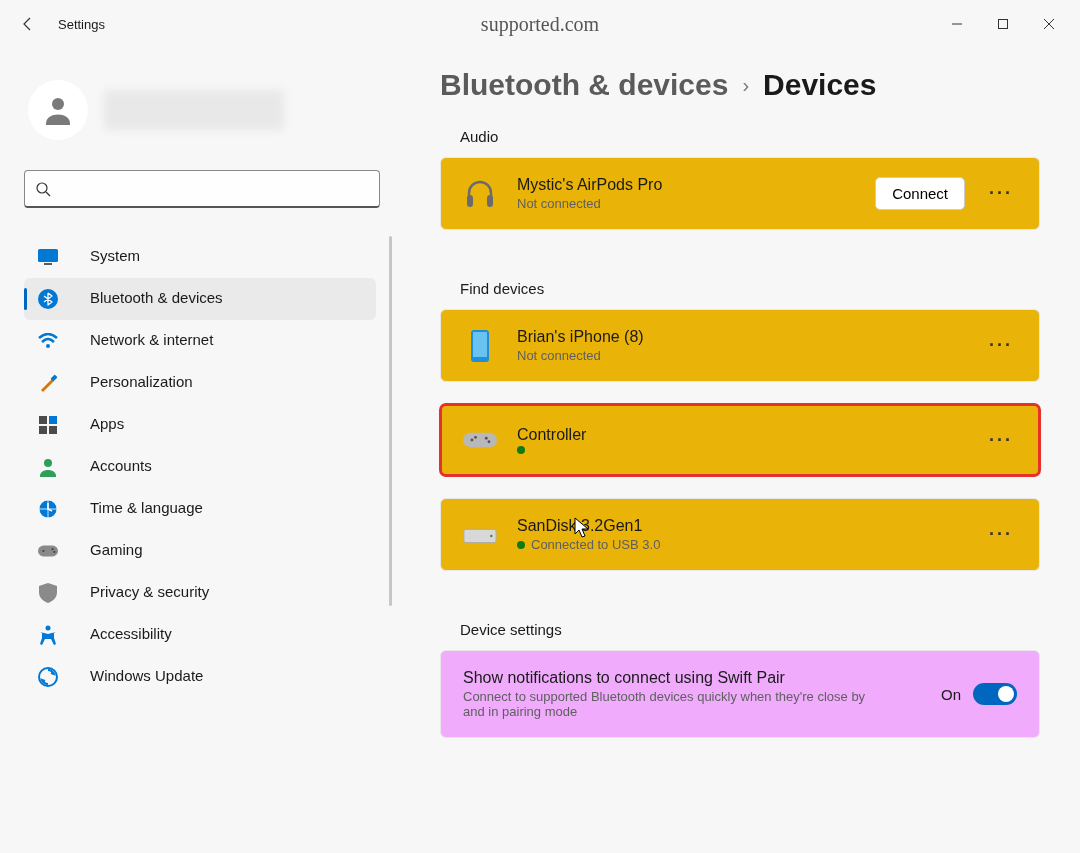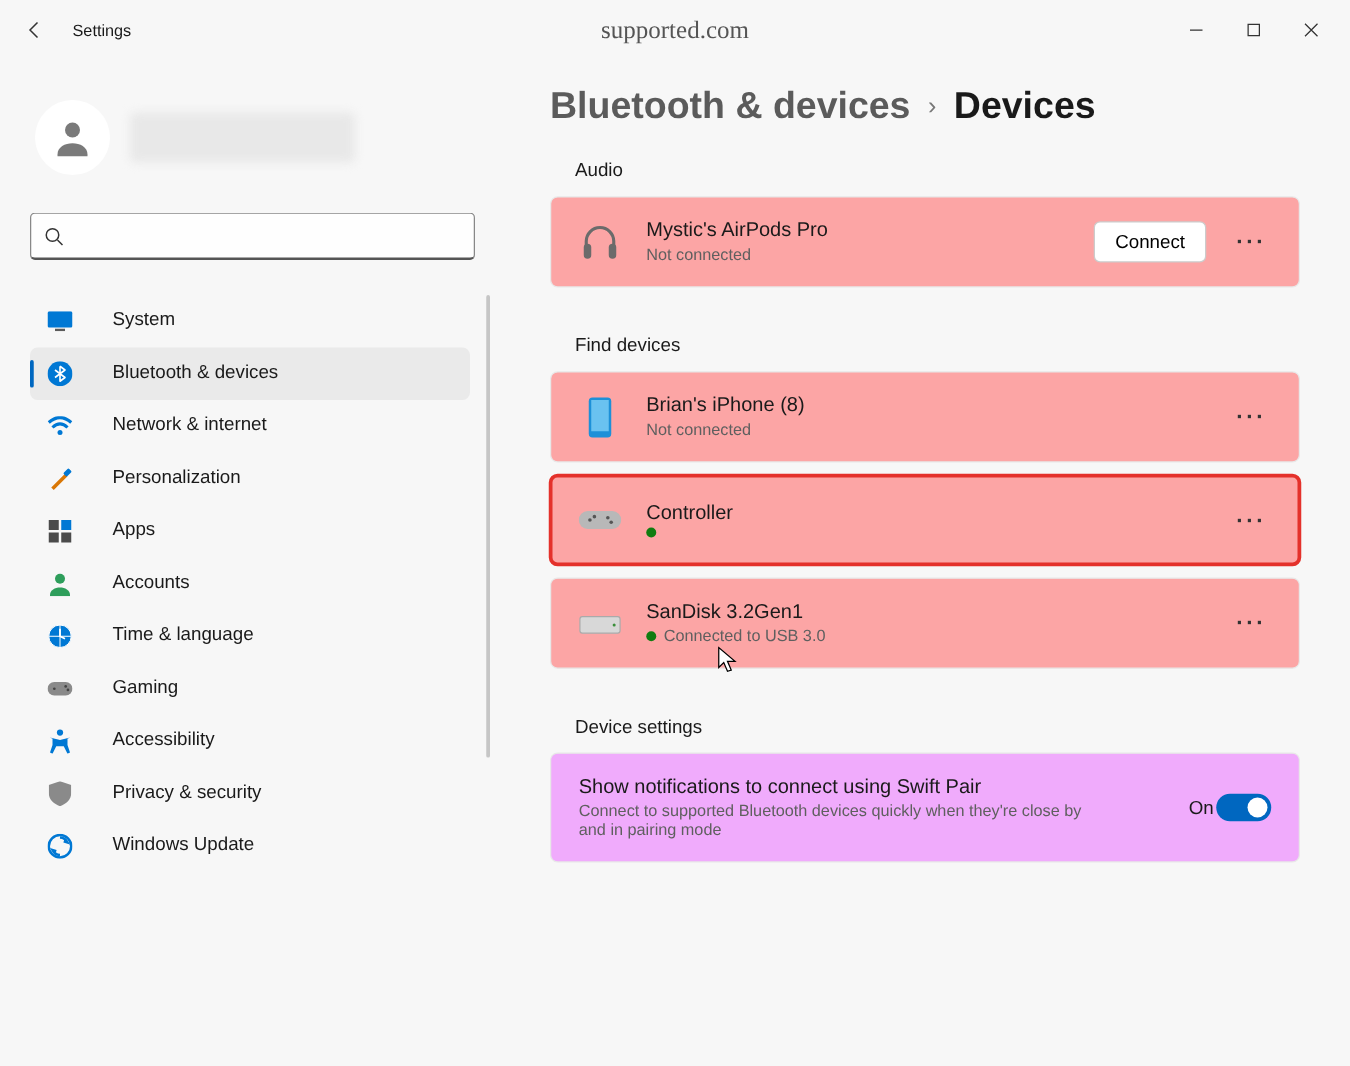--- a/index.html
+++ b/index.html
@@ -35,35 +35,35 @@
 
 
 .main { flex:1; padding: 20px 40px 0 40px; overflow-y:auto; }
 .breadcrumb { display:flex; align-items:center; gap:14px; margin-bottom:26px; }
 .breadcrumb .bc-parent { font-size:30px; font-weight:600; color:#5b5b5b; }
 .breadcrumb .bc-sep { font-size:20px; color:#777; }
 .breadcrumb .bc-current { font-size:30px; font-weight:600; color:#1a1a1a; }
 
 .section-title { font-size:15px; font-weight:400; margin: 0 0 12px 20px; }
 
-.card { background:#fca5a5; border:1px solid #e8e8e8; border-radius:6px; margin-bottom:10px; display:flex; align-items:center; padding:18px 22px; gap:20px; }
+.card { background:#eab308; border:1px solid #e8e8e8; border-radius:6px; margin-bottom:22px; display:flex; align-items:center; padding:18px 22px; gap:20px; }
 .card.highlighted { outline:3px solid #e4312b; outline-offset:-2px; }
 .card .device-icon { width:34px; height:34px; display:flex; align-items:center; justify-content:center; }
 .card .device-text { flex:1; }
 .card .device-name { font-size:16px; }
 .card .device-status { font-size:13px; color:#5f5f5f; margin-top:2px; display:flex; align-items:center; gap:6px; }
 .status-dot { width:8px; height:8px; border-radius:50%; background:#107c10; }
 .card .connect-btn { border:1px solid #ccc; background:#fff; padding:7px 16px; border-radius:5px; font-size:15px; cursor:pointer; }
 .card .more-btn { border:none; background:none; font-size:18px; cursor:pointer; padding:6px 4px; letter-spacing:2px; color:#333; font-weight:bold; }
 
 .settings-card { background:#f0abfc; border:1px solid #e8e8e8; border-radius:6px; padding:18px 22px; display:flex; align-items:center; gap:20px; }
 .settings-card .setting-text { flex:1; }
 .settings-card .setting-title { font-size:16px; }
 .settings-card .setting-desc { font-size:13px; color:#5f5f5f; margin-top:2px; max-width:420px; }
-.toggle-wrap { display:flex; align-items:center; gap:2px; }
+.toggle-wrap { display:flex; align-items:center; gap:12px; }
 .toggle-label { font-size:15px; }
 .toggle { width:44px; height:22px; background:#0067c0; border-radius:11px; position:relative; cursor:pointer; }
 .toggle::after { content:""; position:absolute; right:3px; top:3px; width:16px; height:16px; background:#fff; border-radius:50%; }
 
 .section-gap { height:28px; }
 
 .cursor { position:absolute; left:574px; top:517px; pointer-events:none; }
 </style>
 </head>
 <body>
@@ -189,34 +189,34 @@
               <rect x="0" y="2" width="22" height="12" rx="6" fill="#8a8a8a"></rect>
               <circle cx="6" cy="8" r="1.2" fill="#444"></circle>
               <circle cx="16" cy="6" r="1.2" fill="#444"></circle>
               <circle cx="18" cy="9" r="1.2" fill="#444"></circle>
             </svg>
           </span>
         <span>Gaming</span>
       </div>
       <div class="nav-item">
         <span class="nav-icon">
+            <svg width="18" height="20" viewBox="0 0 18 20" fill="#8a8a8a">
+              <path d="M9 0l9 3v6c0 6-4 9-9 11C4 18 0 15 0 9V3z"></path>
+            </svg>
+          </span>
+        <span>Privacy &amp; security</span>
+      </div>
+      <div class="nav-item">
+        <span class="nav-icon">
             <svg width="20" height="20" viewBox="0 0 20 20" fill="#0078d4">
               <circle cx="10" cy="3" r="2.5"></circle>
               <path d="M2 7l8 2 8-2-2 1v5l2 6-2 1-3-6h-6l-3 6-2-1 2-6V8z"></path>
             </svg>
           </span>
         <span>Accessibility</span>
-      </div>
-      <div class="nav-item">
-        <span class="nav-icon">
-            <svg width="18" height="20" viewBox="0 0 18 20" fill="#8a8a8a">
-              <path d="M9 0l9 3v6c0 6-4 9-9 11C4 18 0 15 0 9V3z"></path>
-            </svg>
-          </span>
-        <span>Privacy &amp; security</span>
       </div>
       <div class="nav-item">
         <span class="nav-icon">
             <svg width="20" height="20" viewBox="0 0 20 20">
               <circle cx="10" cy="10" r="9" fill="none" stroke="#0078d4" stroke-width="2"></circle>
               <path d="M10 3a7 7 0 0 1 6 4l-3-1M10 17a7 7 0 0 1-6-4l3 1" stroke="#0078d4" stroke-width="2" fill="none"></path>
             </svg>
           </span>
         <span>Windows Update</span>
       </div>

